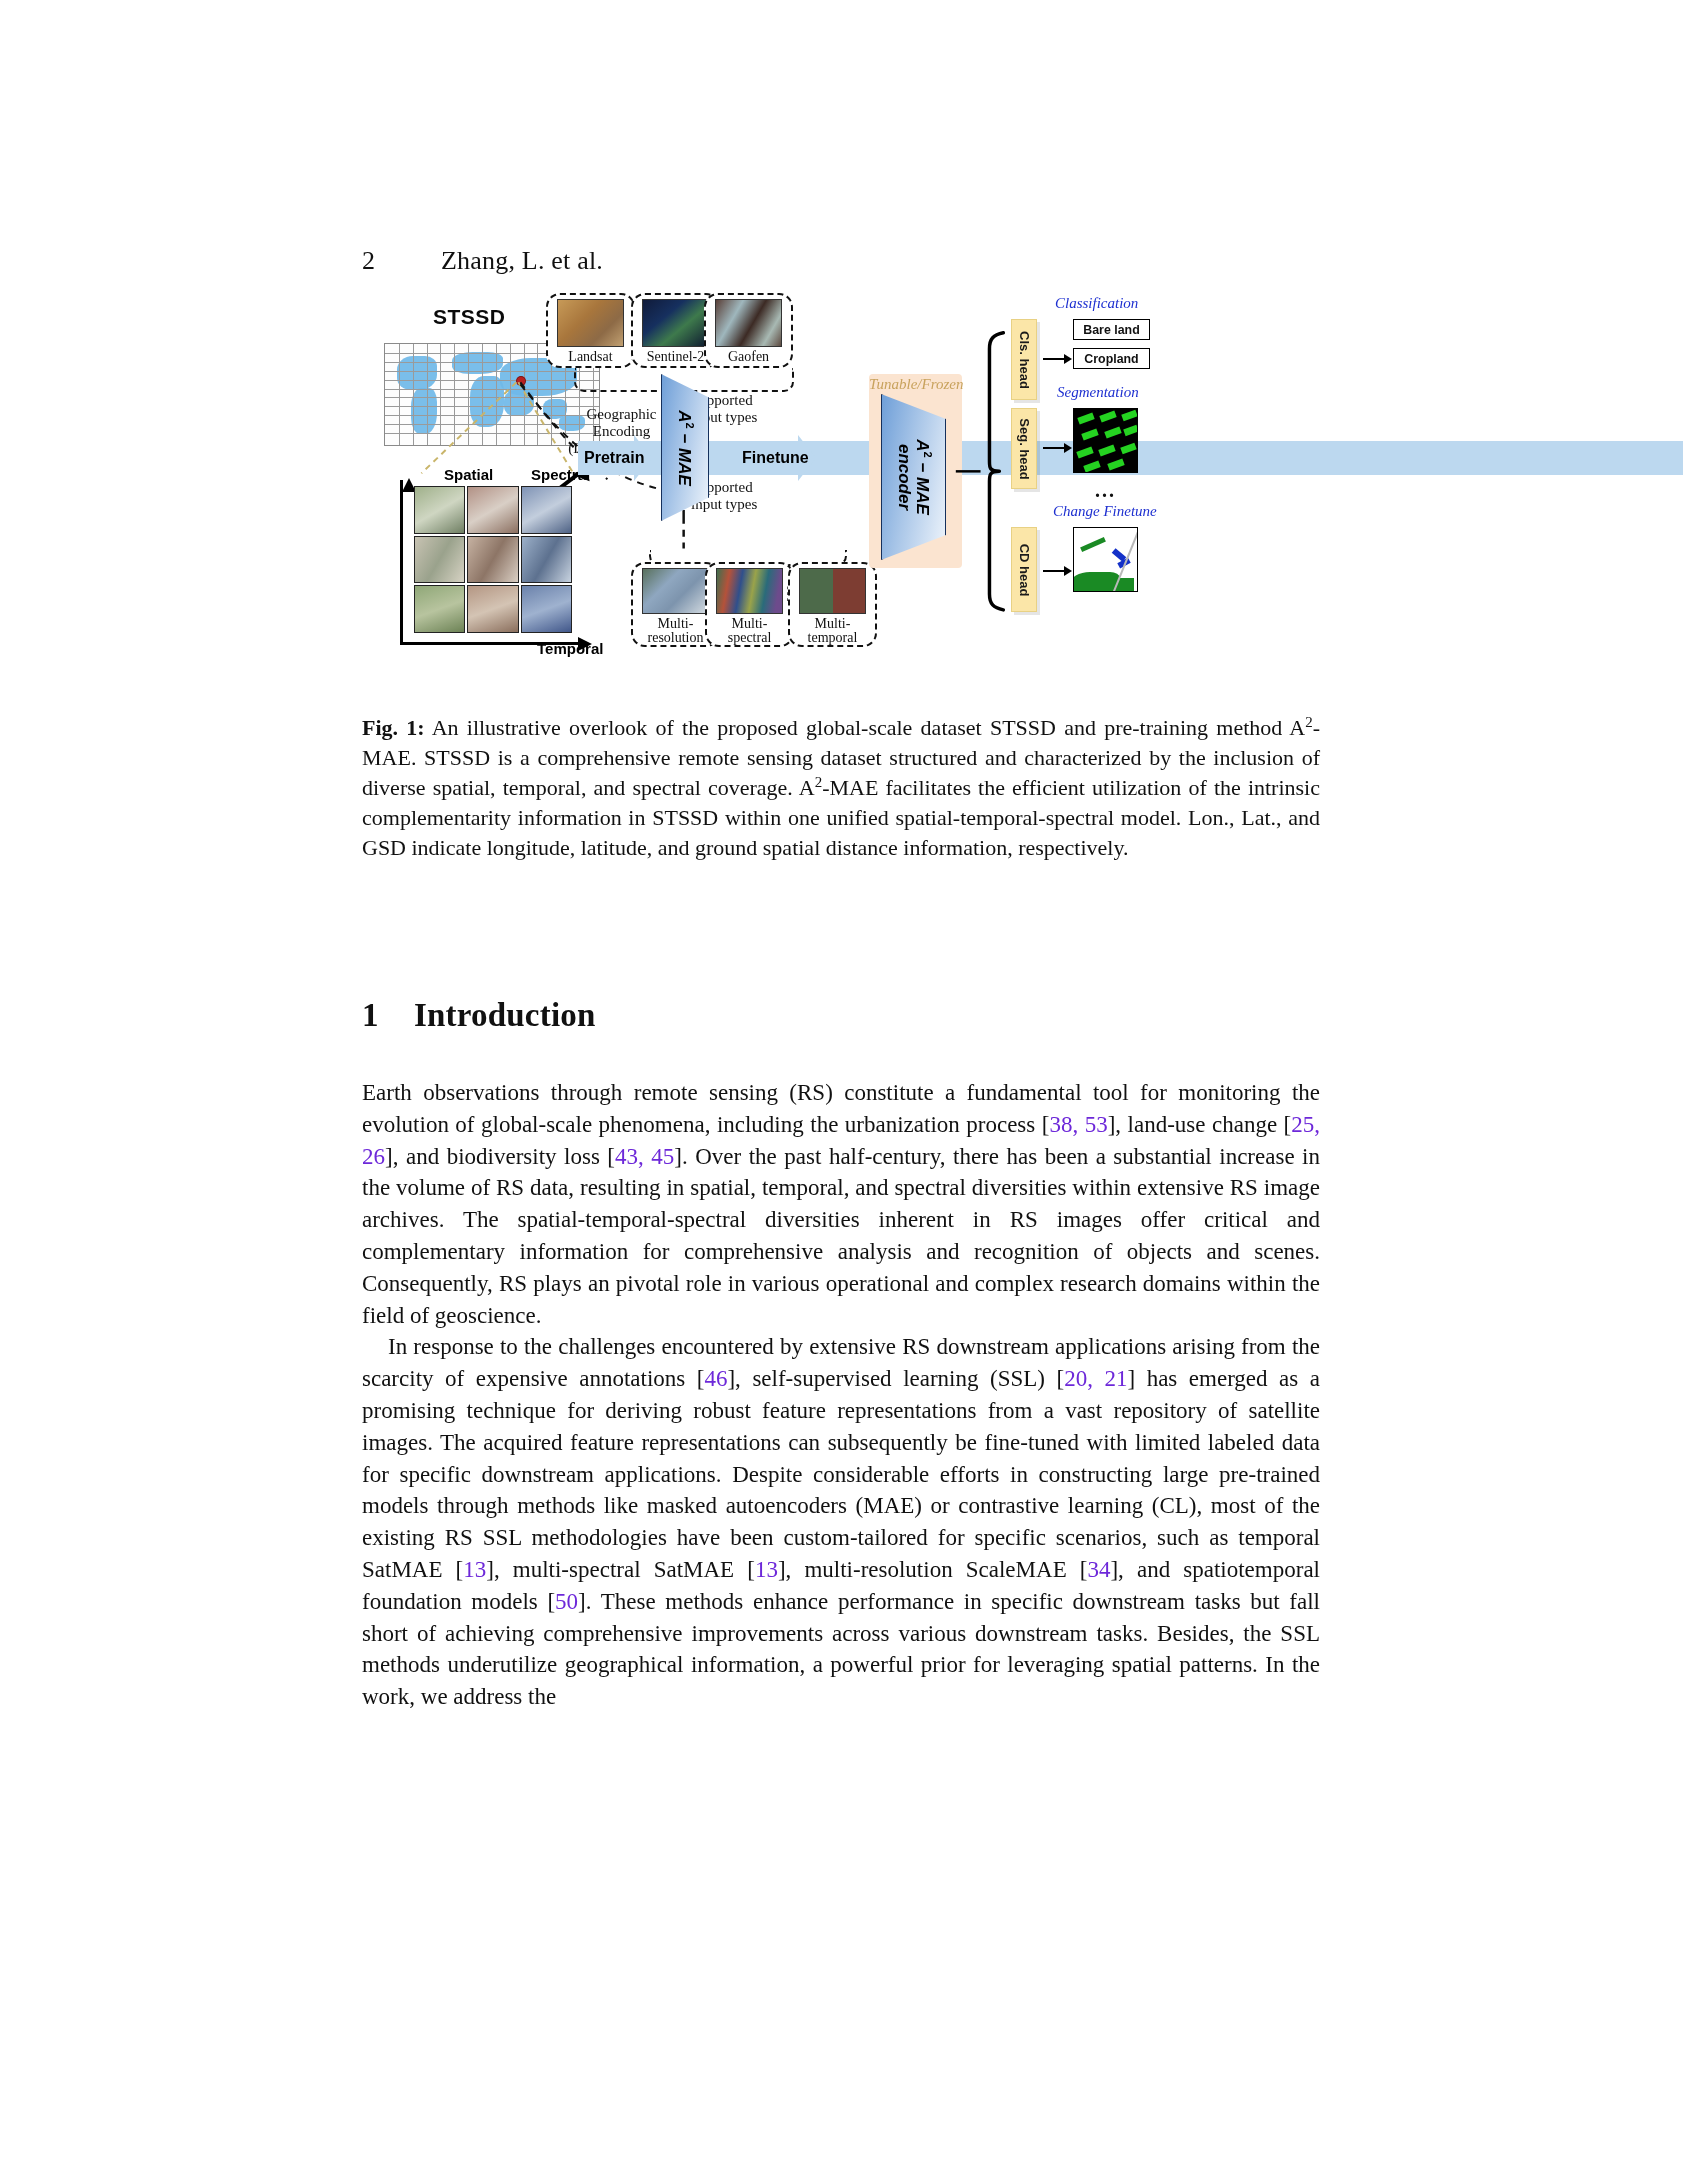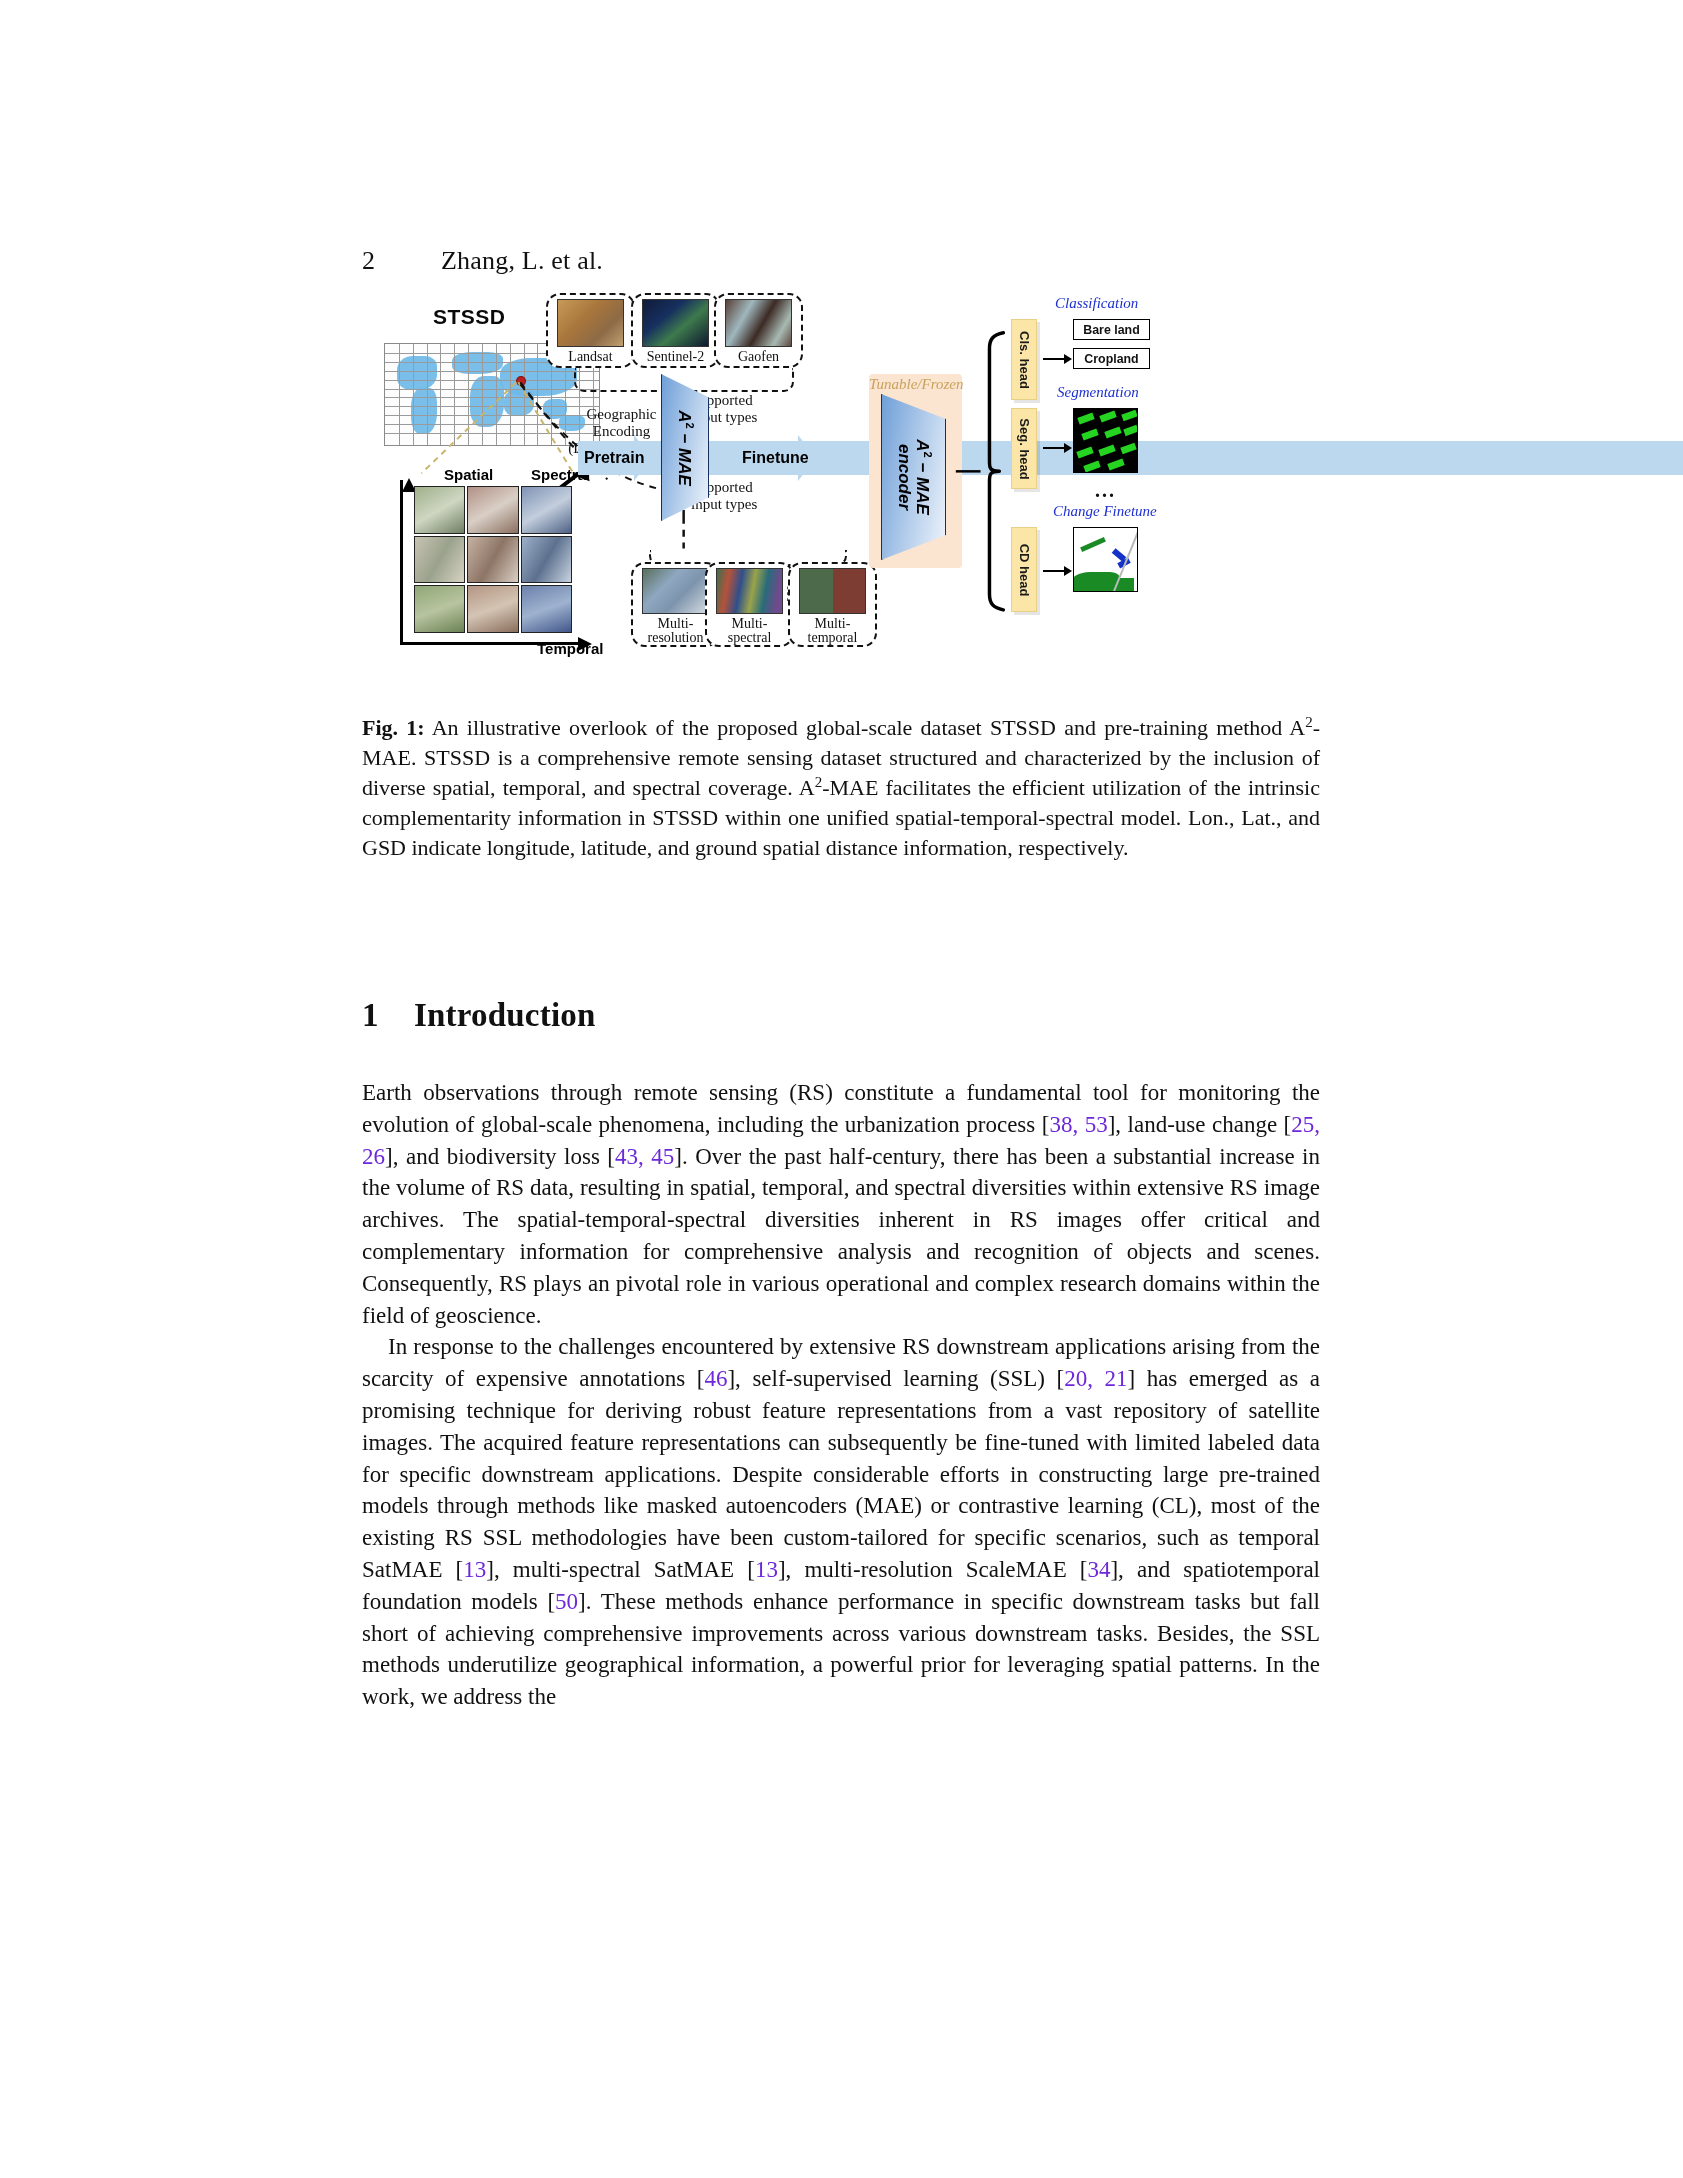--- a/index.html
+++ b/index.html
@@ -268,21 +268,21 @@
     <div class="groupdash-top" style="left:212px; top:71px; width:220px; height:24px;"></div>
     <div class="sensorbox" style="left:184px; top:-4px;">
       <div class="thumb" style="background:linear-gradient(135deg,#c79a58,#a8763c 40%,#8d6a46 70%,#c2a172);"></div>
       <div class="cap">Landsat</div>
     </div>
     <div class="sensorbox" style="left:269px; top:-4px;">
       <div class="thumb" style="background:linear-gradient(140deg,#101b3a,#16305f 35%,#3e7a4c 60%,#0d1830);"></div>
       <div class="cap">Sentinel-2</div>
     </div>
     <div class="dots3" style="left:345px; top:22px;">⋮</div>
-    <div class="sensorbox" style="left:352px; top:-4px;">
+    <div class="sensorbox" style="left:342px; top:-4px;">
       <div class="thumb" style="background:linear-gradient(120deg,#5a4038,#9fb7bd 30%,#3c2a24 55%,#a8b9b3 80%,#5d4a40);"></div>
       <div class="cap">Gaofen</div>
     </div>
 
     <svg style="position:absolute;left:0;top:0;width:960px;height:416px;pointer-events:none" viewBox="0 0 970 420" width="960" height="416">
       <line x1="325" y1="96" x2="325" y2="128" stroke="#111" stroke-width="2.5" stroke-dasharray="7 6"></line>
       <polygon points="319,126 331,126 325,138" fill="#111"></polygon>
       <line x1="325" y1="222" x2="325" y2="192" stroke="#111" stroke-width="2.5" stroke-dasharray="7 6"></line>
       <polygon points="319,194 331,194 325,182" fill="#111"></polygon>
       <line x1="325" y1="222" x2="325" y2="254" stroke="#111" stroke-width="2.5" stroke-dasharray="7 6"></line>

